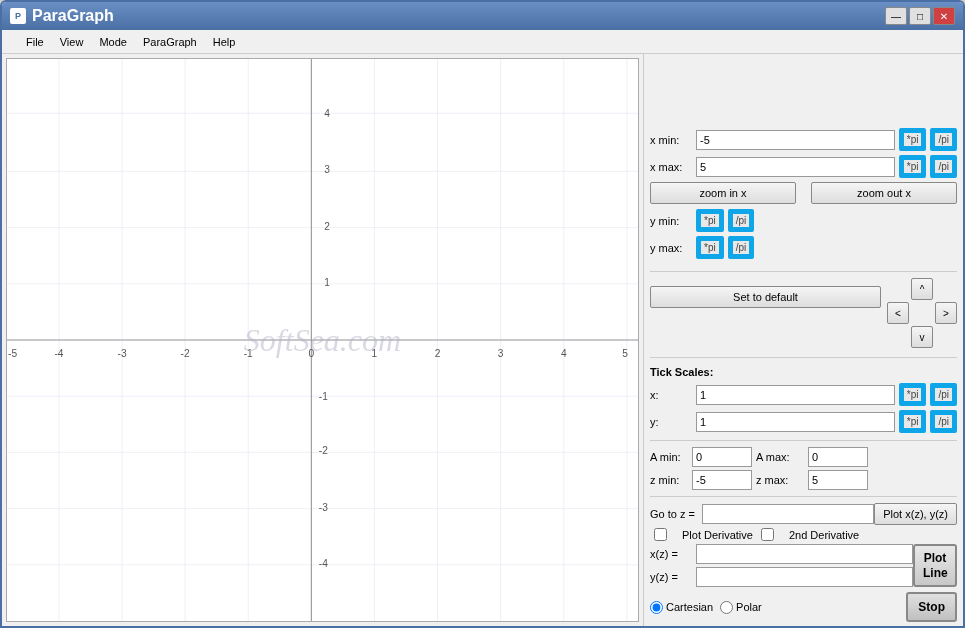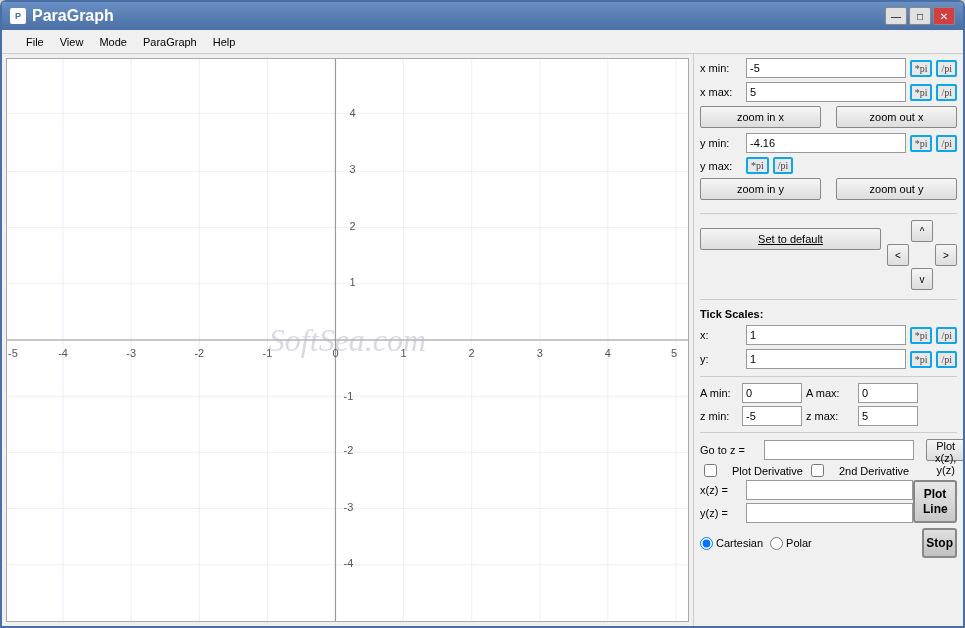--- a/index.html
+++ b/index.html
@@ -81,28 +81,29 @@
 
     
     .graph-svg {
       position: absolute;
       top: 0; left: 0;
       width: 100%;
       height: 100%;
     }
 
     .right-panel {
-      width: 270px;
+      width: 320px;
       padding: 4px 6px;
       display: flex;
       flex-direction: column;
       gap: 3px;
       background: #f0f0f0;
       border-left: 1px solid #ccc;
       overflow-y: auto;
+      justify-content: flex-end;
     }
 
     .field-row {
       display: flex;
       align-items: center;
       gap: 4px;
       margin-bottom: 1px;
     }
 
     .field-label {
@@ -118,24 +119,23 @@
       padding: 0 3px;
       font-size: 11px;
       flex: 1;
     }
 
     .field-suffix {
       font-size: 10px;
       color: #444;
       cursor: pointer;
       padding: 1px 3px;
-      border: 2px solid #0ea5e9;
+      border: 5px solid #0ea5e9;
       background: #e8e8e8;
       border-radius: 2px;
-      font-family: Liberation Serif, serif;
     }
 
     .btn {
       border: 1px solid #888;
       background: linear-gradient(to bottom, #f5f5f5, #ddd);
       height: 22px;
       padding: 0 8px;
       font-size: 11px;
       cursor: pointer;
       border-radius: 2px;
@@ -199,35 +199,35 @@
     }
     .radio-label { font-size: 11px; display: flex; align-items: center; gap: 3px; cursor: pointer; }
 
     .stop-btn {
       background: linear-gradient(to bottom, #e0e0e0, #c0c0c0);
       border: 2px solid #888;
       font-size: 12px;
       font-weight: bold;
       cursor: pointer;
       border-radius: 3px;
-      padding: 4px 2px;
+      padding: 4px 10px;
       height: 30px;
     }
 
     .bottom-row {
       display: flex;
       align-items: center;
       gap: 6px;
       margin-top: 2px;
     }
 
     .go-to-z-row {
       display: flex;
       align-items: center;
-      gap: 12px;
+      gap: 0;
     }
     .go-to-z-row .field-label { min-width: 52px; }
 
     .derivative-row {
       display: flex;
       align-items: center;
       gap: 8px;
       margin-left: 4px;
     }
     .check-label { font-size: 11px; display: flex; align-items: center; gap: 15px; cursor: pointer; }
@@ -337,43 +337,38 @@
         <span class="field-suffix">/pi</span>
       </div>
 
       <div class="btn-row">
         <button class="btn">zoom in x</button>
         <button class="btn">zoom out x</button>
       </div>
 
       <div class="field-row">
         <span class="field-label">y min:</span>
-        <input class="field-input" type="text" value="-4.16" style="">
         <span class="field-suffix">*pi</span>
         <span class="field-suffix">/pi</span>
       </div>
 
       <div class="field-row">
         <span class="field-label">y max:</span>
         <span class="field-suffix">*pi</span>
         <span class="field-suffix">/pi</span>
       </div>
 
+
       <div class="btn-row">
-        <button class="btn">zoom in y</button>
-        <button class="btn">zoom out y</button>
-      </div>
-
-      <div class="btn-row">
       </div>
 
       <div class="separator"></div>
 
       <div style="display:flex; align-items:flex-start; gap:6px;">
-        <button class="btn" style="flex:1; margin-top:8px;text-decoration:underline;">Set to default</button>
+        <button class="btn" style="flex:1; margin-top:8px;">Set to default</button>
         <div class="nav-cross">
           <div class="nav-btn empty"></div>
           <div class="nav-btn">^</div>
           <div class="nav-btn empty"></div>
           <div class="nav-btn">&lt;</div>
           <div class="nav-btn empty"></div>
           <div class="nav-btn">&gt;</div>
           <div class="nav-btn empty"></div>
           <div class="nav-btn">v</div>
           <div class="nav-btn empty"></div>

